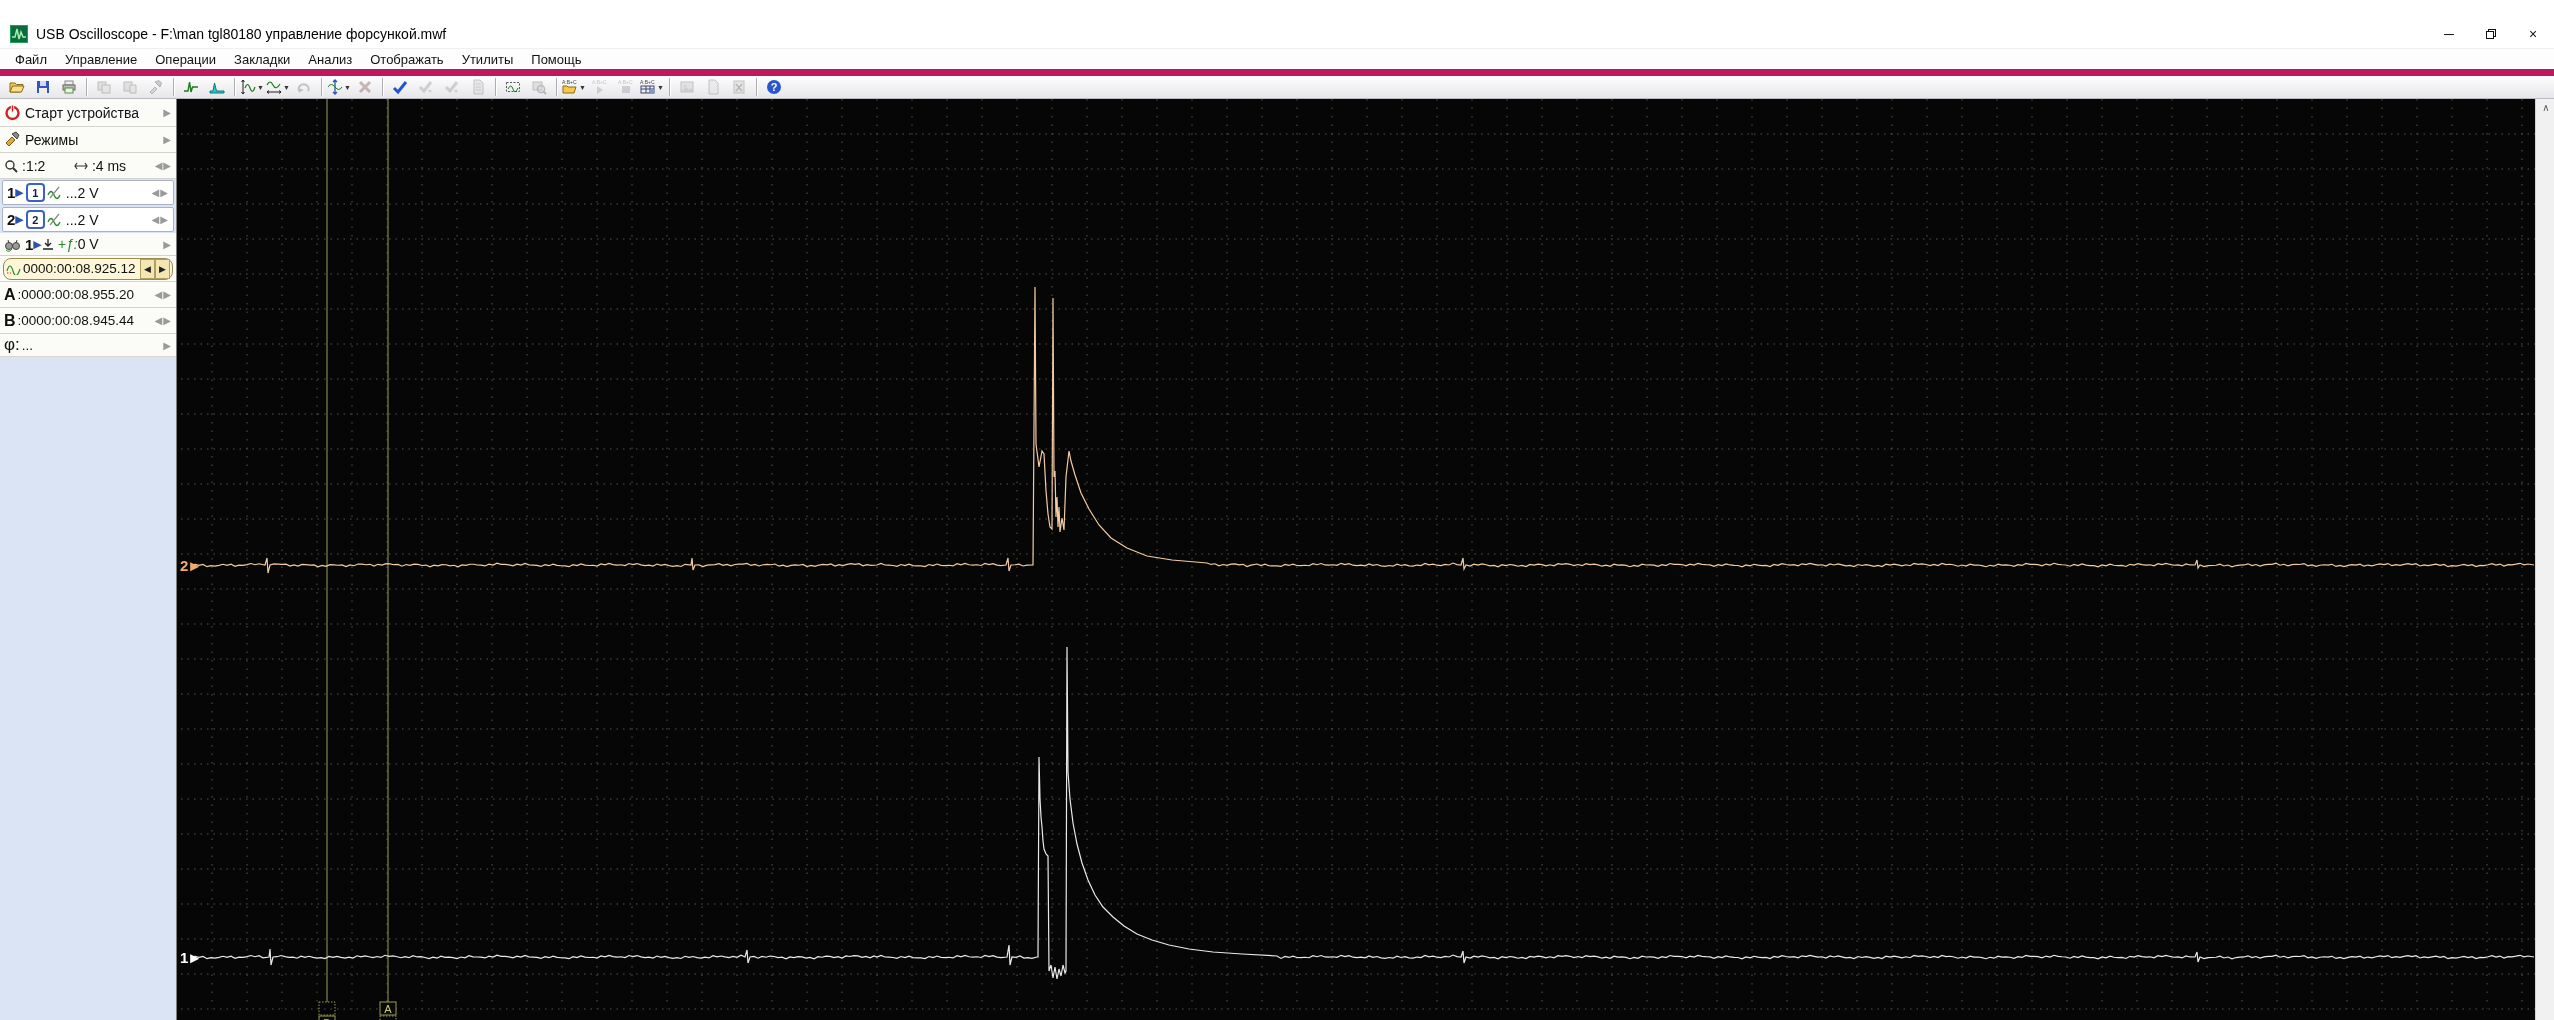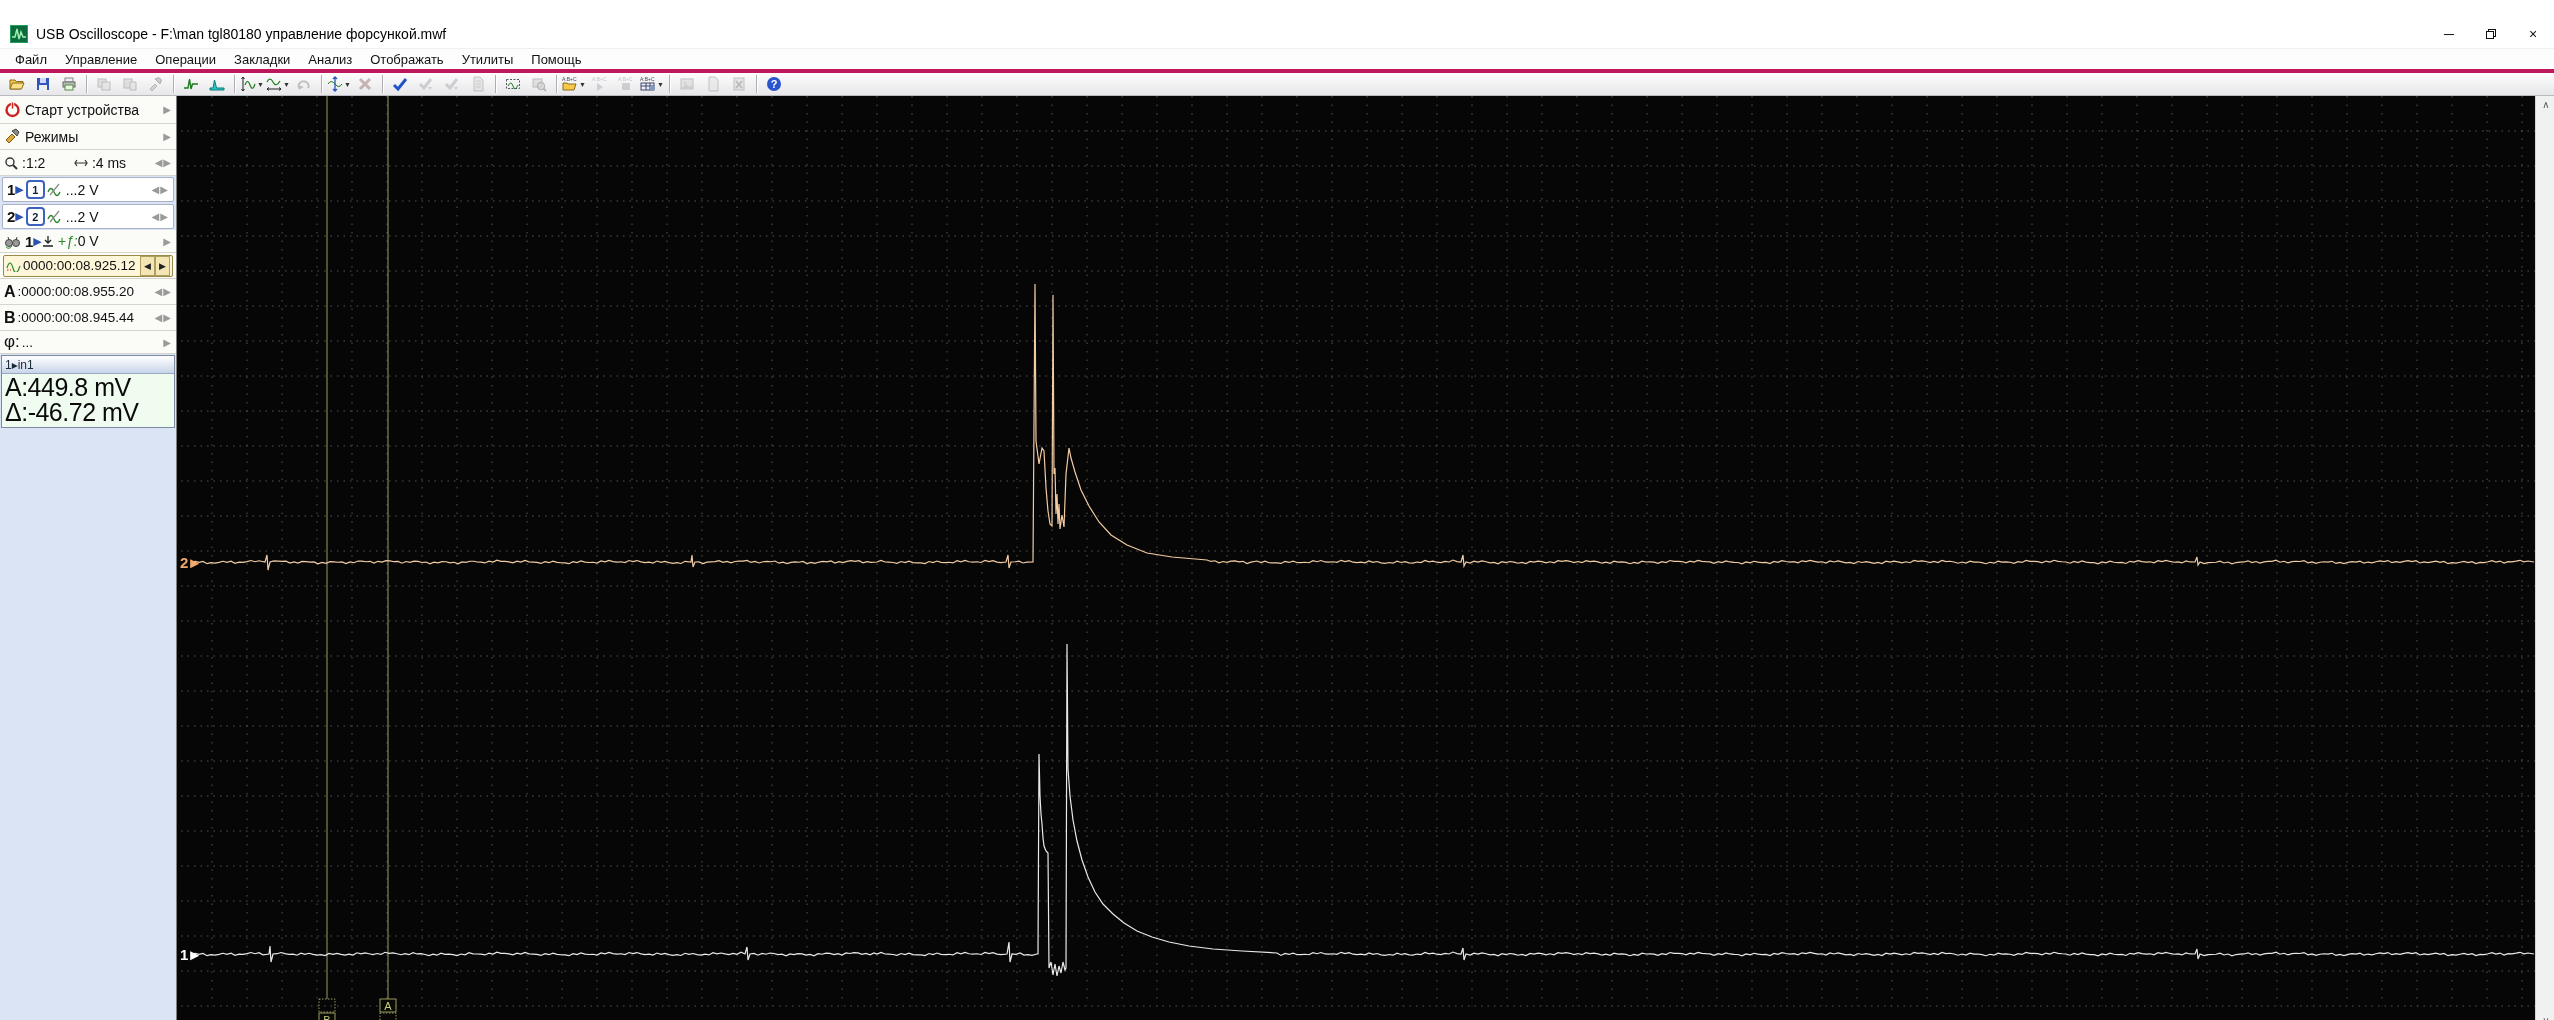--- a/index.html
+++ b/index.html
@@ -6,21 +6,21 @@
   body{width:2554px;height:1020px;overflow:hidden;background:#fff;
        font-family:"Liberation Sans",sans-serif;-webkit-font-smoothing:antialiased;position:relative;}
   
   .titlebar{height:28px;background:#ffffff;display:flex;align-items:center;border-bottom:1px solid #f0f0f0;margin-top:20px;}
   .app-icon{width:18px;height:18px;margin:0 8px 0 10px;flex:0 0 auto;}
   .title-text{font-size:14px;color:#000;}
   .titlebar .spacer{flex:1;}
   .win-btn{width:42px;height:27px;display:flex;align-items:center;justify-content:center;
            font-size:14px;color:#111;cursor:default;}
   
-  .menubar{height:20px;background:#fdfdfd;display:flex;align-items:center;padding-left:6px;border-bottom:4px solid #be185d;}
+  .menubar{height:20px;background:#fdfdfd;display:flex;align-items:center;padding-left:6px;border-bottom:7px solid #be185d;}
   .menu-item{font-size:13px;color:#111;padding:2px 9px;}
   
   .toolbar{height:22px;background:linear-gradient(#fdfdfd,#e7e7ea);display:flex;align-items:center;
            padding-left:4px;border-bottom:1px solid #b9b9c0;}
   .tb-btn{height:20px;min-width:24px;display:flex;align-items:center;justify-content:center;padding:0 1px;border-radius:2px;}
   .tb-btn.dis{opacity:.55;filter:grayscale(60%);}
   .tb-btn .dd{font-size:7px;color:#333;margin-left:1px;}
   .tb-sep{width:1px;height:18px;background:#adadb5;box-shadow:1px 0 0 #fff;margin:0 4px;}
   
   .main{display:flex;height:933px;}
@@ -30,21 +30,21 @@
             padding:0 4px;font-size:14px;color:#111;position:relative;}
   .side-row .grow{flex:1;}
   .row-arrows{color:#9a9a9a;font-size:10px;letter-spacing:1px;}
   .sicon{width:17px;height:17px;margin-right:4px;flex:0 0 auto;}
   .chan-box{border:1px solid #a9b2c4;background:#fff;margin:1px 2px;border-radius:2px;}
   .bold{font-weight:bold;font-size:15px;}
   .blue-arr{color:#2a52b0;font-size:11px;}
   .badge{display:inline-flex;align-items:center;justify-content:center;width:15px;height:15px;
          border:2px solid #3a62c0;border-radius:4px;font-size:11px;font-weight:bold;color:#123;margin:0 2px;}
   .pos-field{border:1px solid #9a8a4a;background:#fdf6d8;display:flex;align-items:center;
-             margin:1px 2px;padding:0 2px;border-radius:2px;}
+             margin:1px 2px;padding:0 2px;border-radius:8px;}
   .pos-btn{width:13px;height:18px;display:flex;align-items:center;justify-content:center;font-size:9px;
            background:#f3e6b4;border:1px solid #b0a060;color:#222;}
   .tval{font-size:13.5px;color:#111;white-space:nowrap;}
   .big-letter{font-size:16px;font-weight:bold;margin-right:2px;}
   
   .panel{border:1px solid #7d8ba2;margin:1px 1px 2px 1px;background:#f0fcf0;}
   .panel-head{height:17px;background:linear-gradient(#ffffff,#c9d4ea);border-bottom:1px solid #9aa8c0;
               font-size:12px;color:#1a2a3a;display:flex;align-items:center;padding-left:3px;}
   .panel-body{padding:1px 3px 2px 3px;}
   .panel-line{font-size:25px;line-height:25px;color:#0a0a0a;letter-spacing:-.5px;white-space:nowrap;}
@@ -377,27 +377,20 @@
       <span class="tval grow">:0000:00:08.945.44</span>
       <span class="row-arrows">◀▶</span>
     </div>
 
     <div class="side-row" style="height:22px">
       <span class="big-letter" style="font-weight:normal;font-size:17px">φ:</span>
       <span class="tval grow">...</span>
       <span class="row-arrows">▶</span>
     </div>
 
-    <div class="panel">
-      <div class="panel-head">1▸in1</div>
-      <div class="panel-body">
-        <div class="panel-line">A:449.8 mV</div>
-        <div class="panel-line">Δ:-46.72 mV</div>
-      </div>
-    </div>
 
 
 
     <div class="side-fill"></div>
   </div>
 
   <div class="plot-wrap" id="plot"><svg width="2358" height="933" viewBox="0 0 2358 933">
         <rect x="0" y="0" width="2358" height="933" fill="#060606"></rect>
         <g>
           <line x1="35" y1="0" x2="35" y2="910" stroke="#57574c" stroke-width="1" stroke-dasharray="1.5 7"></line>

